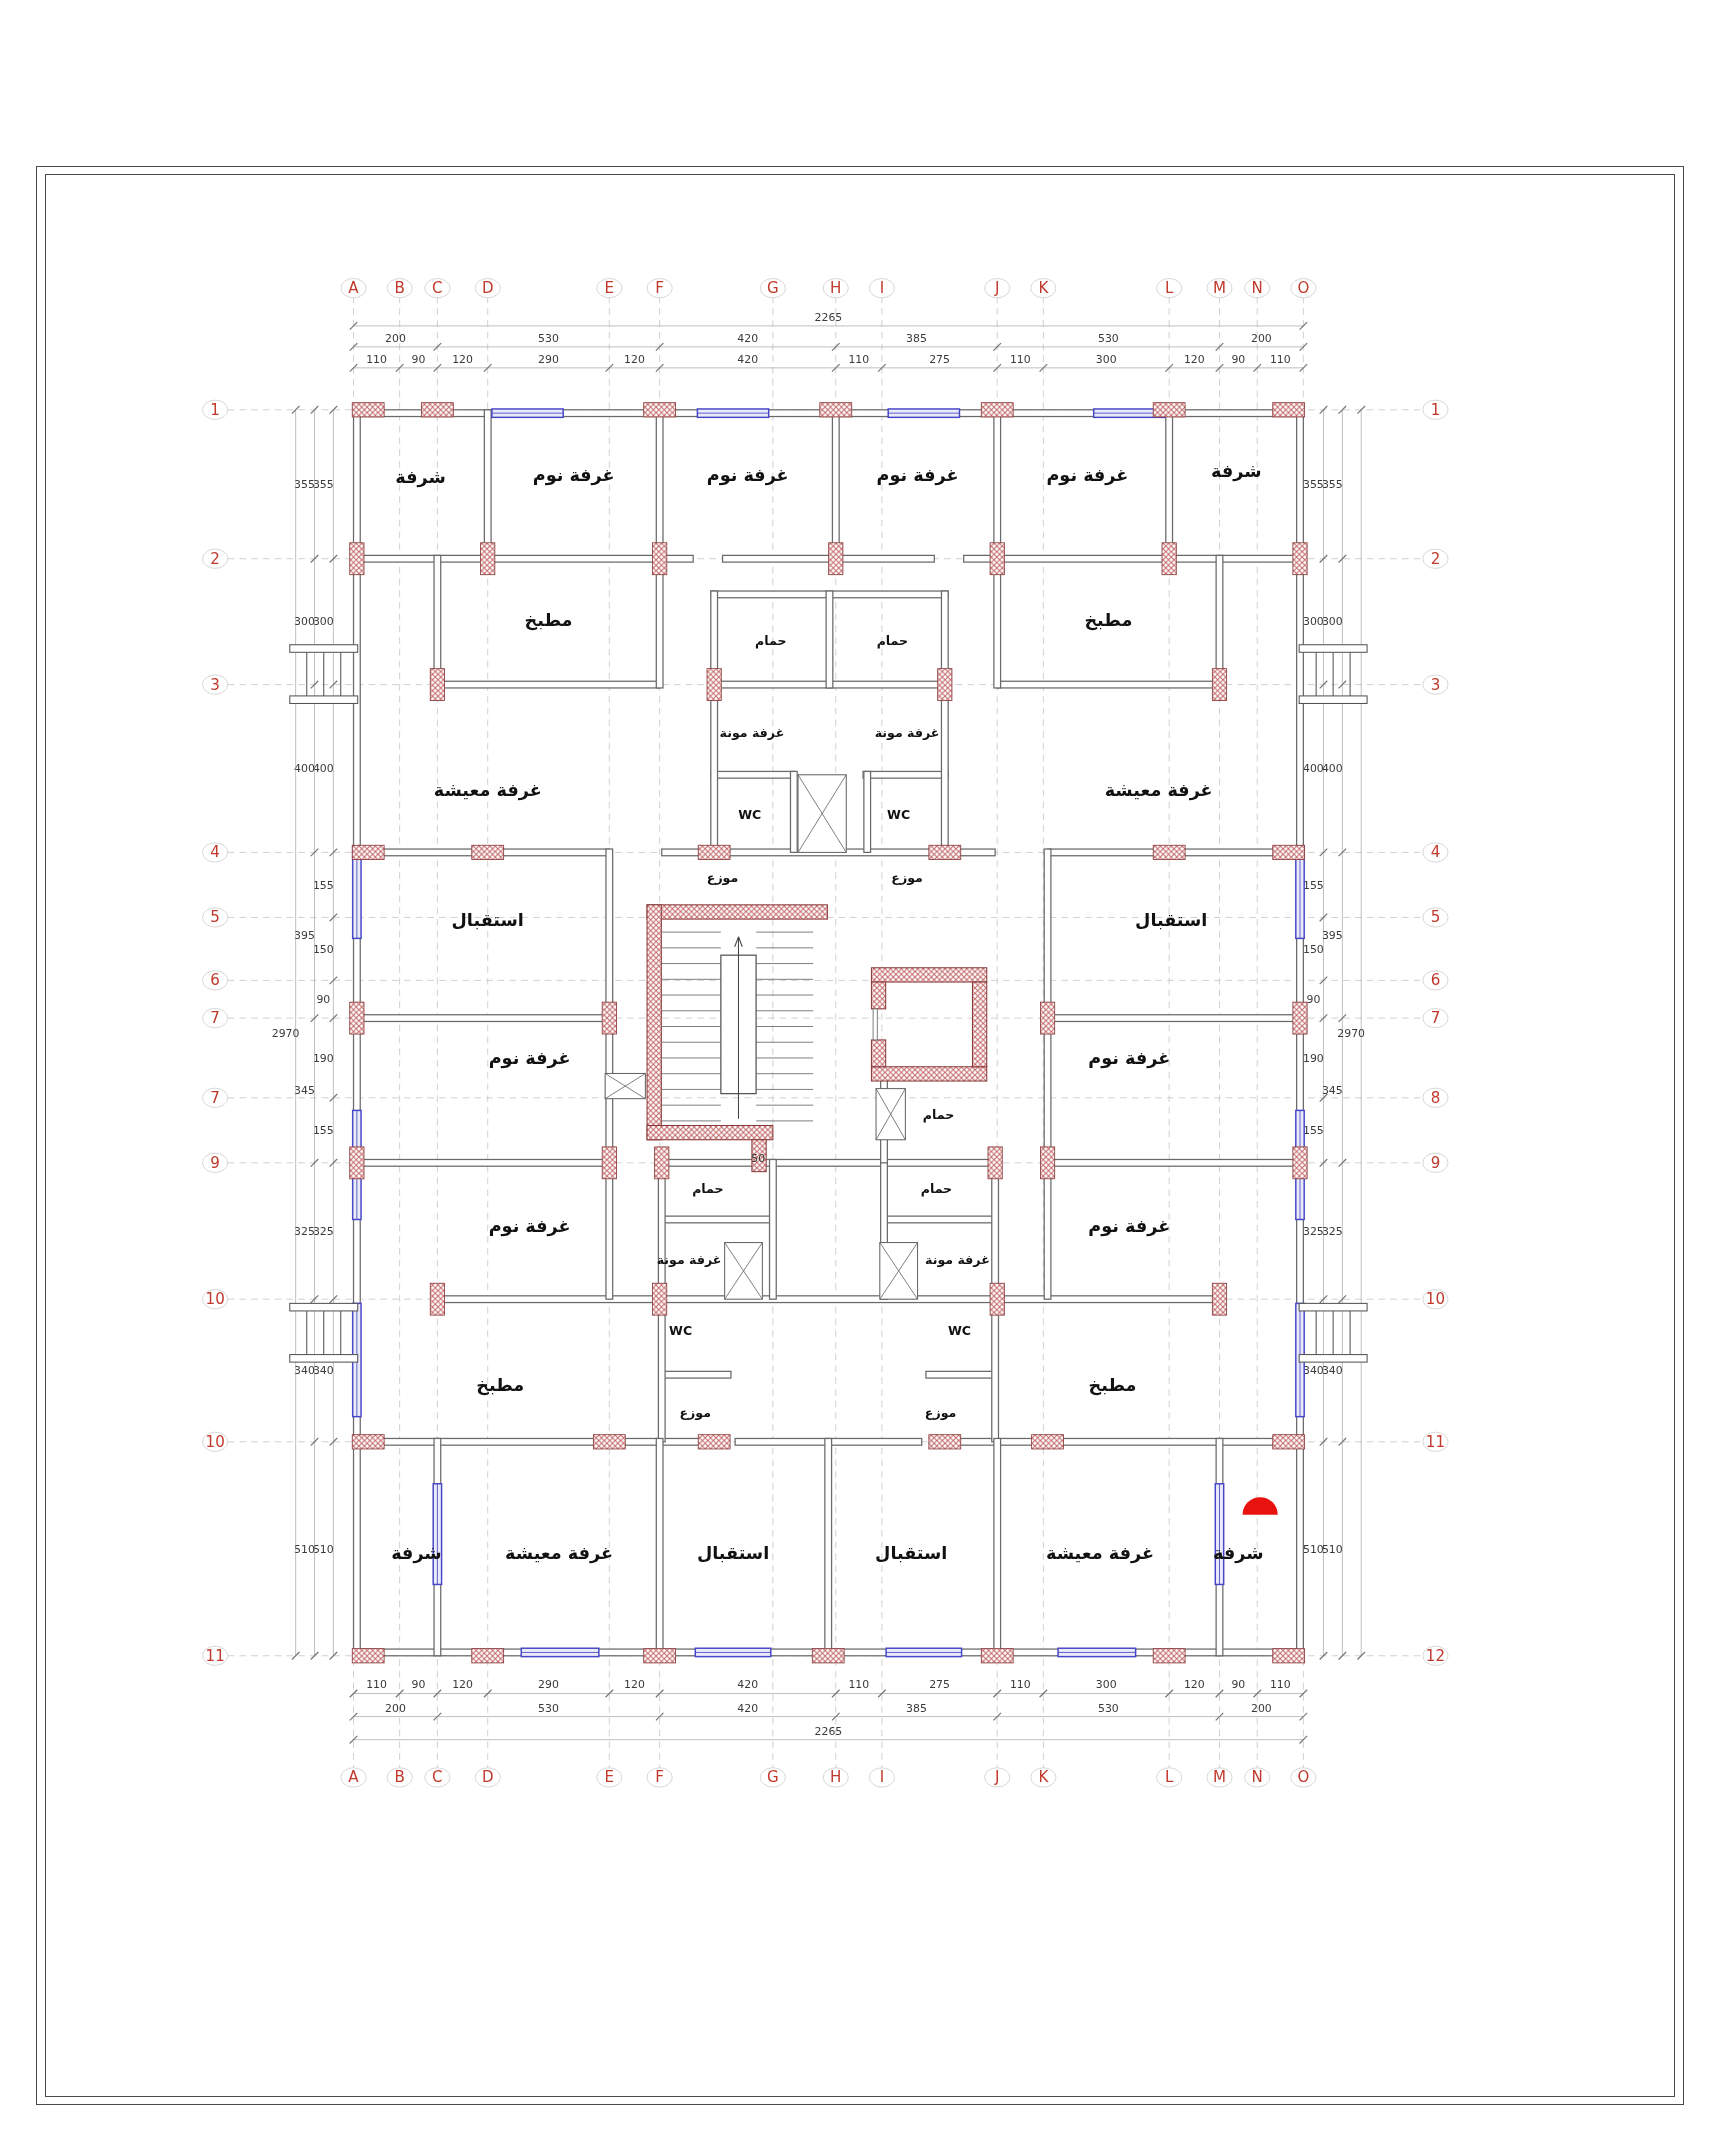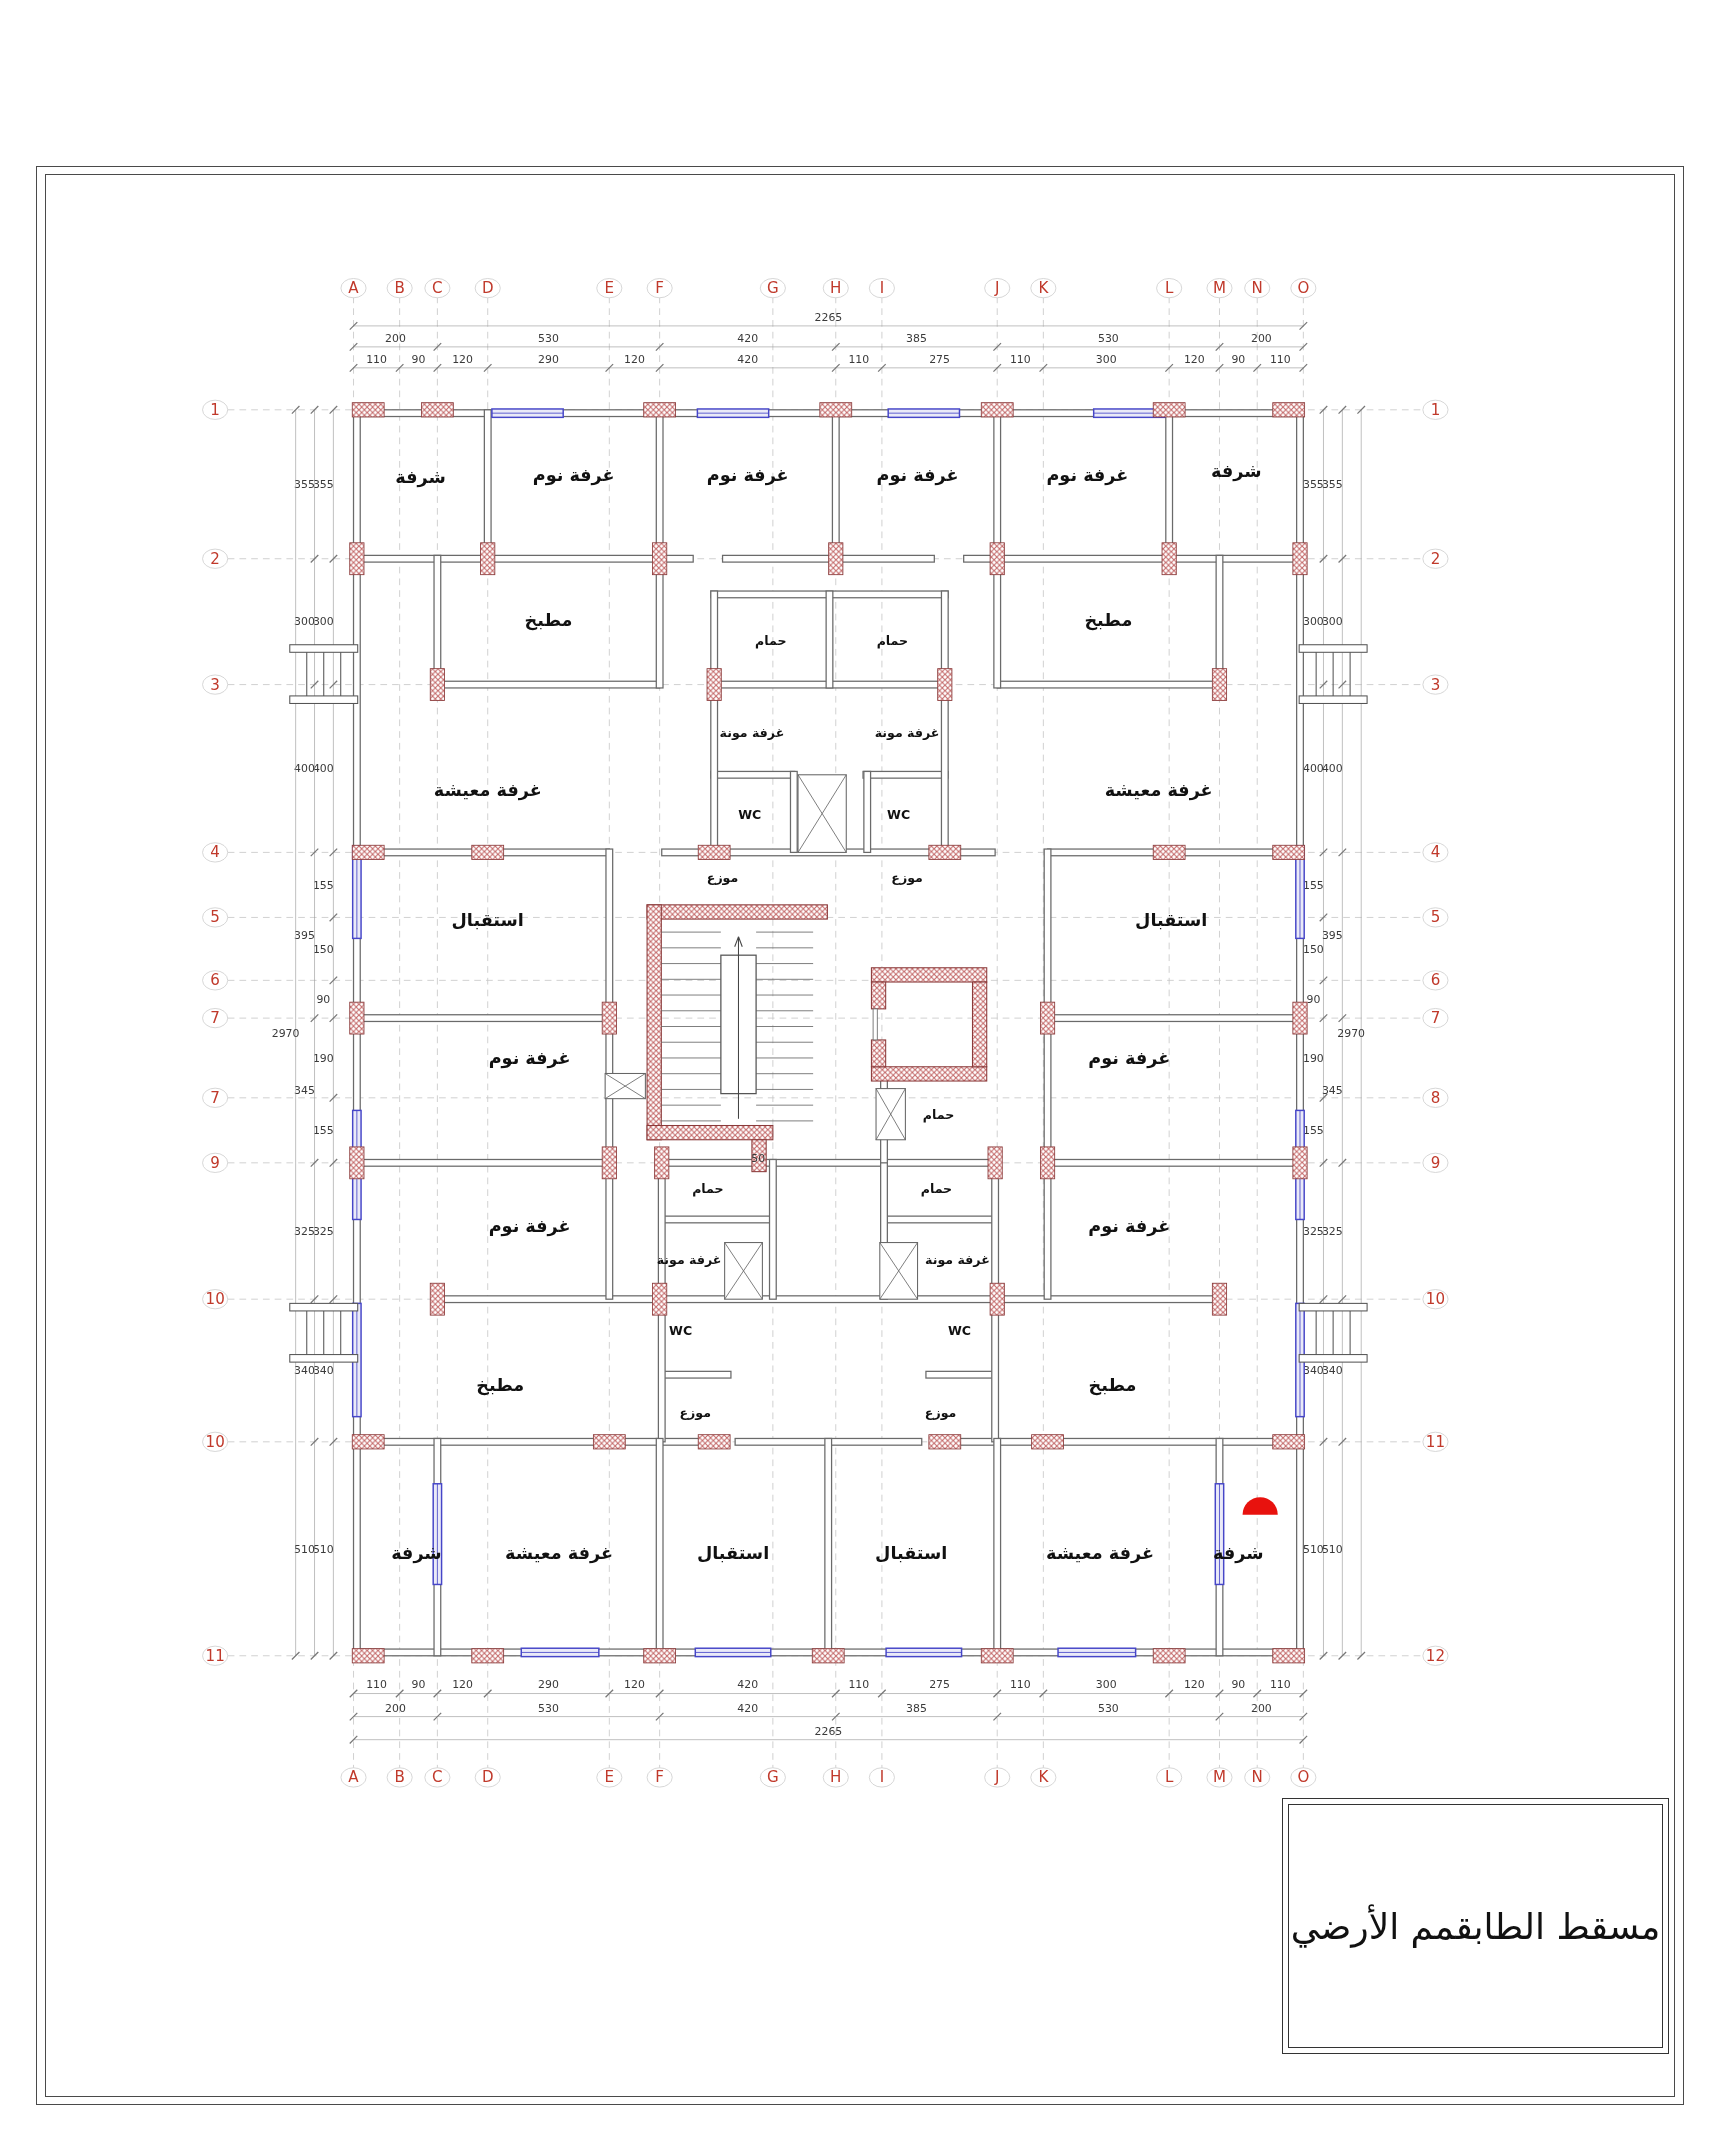--- a/index.html
+++ b/index.html
@@ -733,19 +733,14 @@
        <ellipse cx="-330" cy="2970" rx="30" ry="23" fill="#fff" stroke="#cfcfcf" stroke-width="2"></ellipse>
        <text x="-330" y="2982" font-size="36" fill="#c0392b" text-anchor="middle">11</text>
         </g>
         <g>
        <ellipse cx="2580" cy="2970" rx="30" ry="23" fill="#fff" stroke="#cfcfcf" stroke-width="2"></ellipse>
        <text x="2580" y="2982" font-size="36" fill="#c0392b" text-anchor="middle">12</text>
         </g>
       </g>
     </svg>
 
-  <div class="titleblock">
-    <div class="titleblock-inner">
-      <span>مسقط الطابقمم الأرضي</span>
-    </div>
-  </div>
 </div>
 
 
 </body></html>

